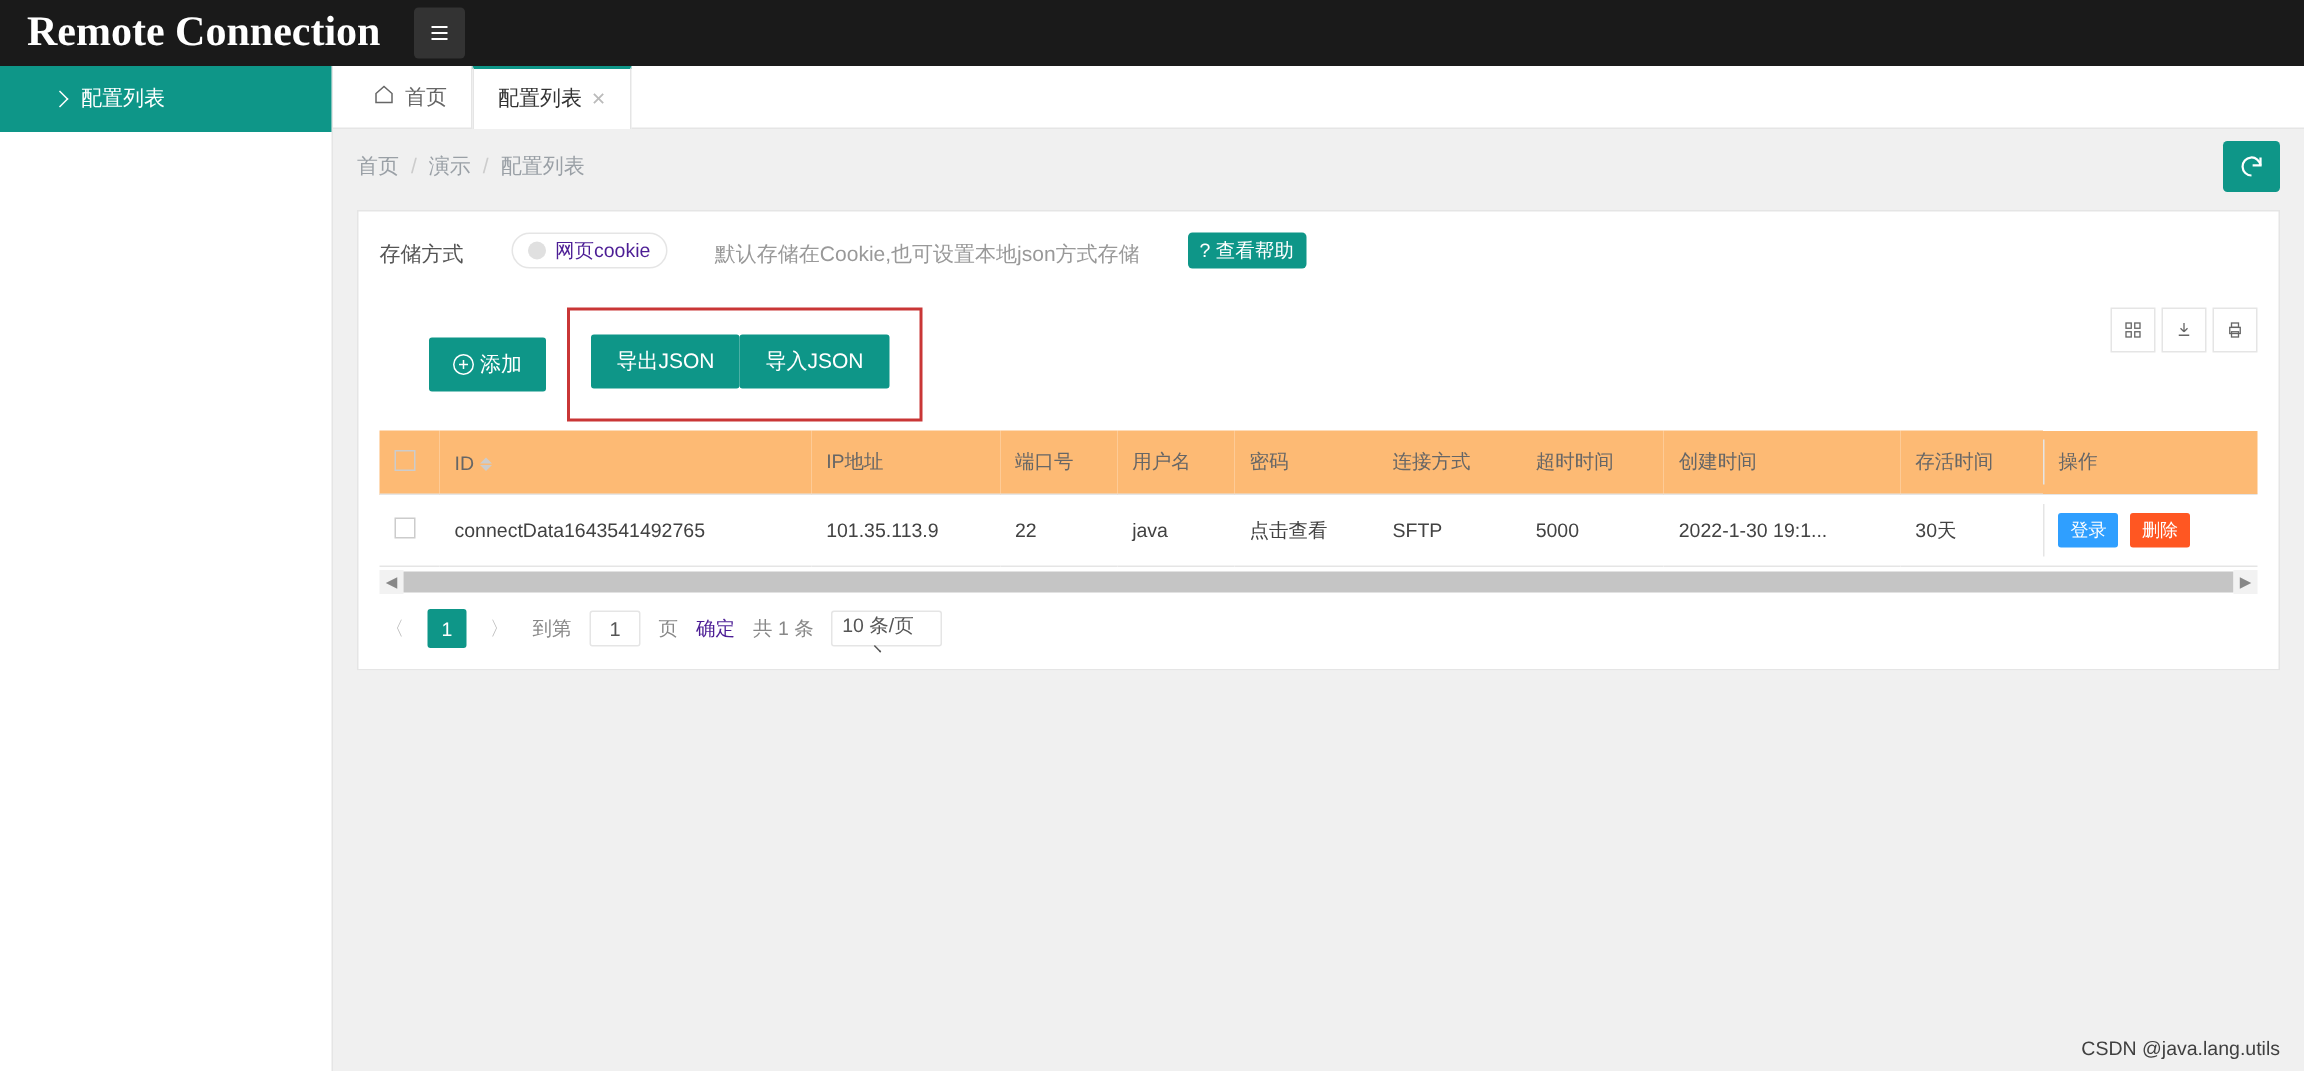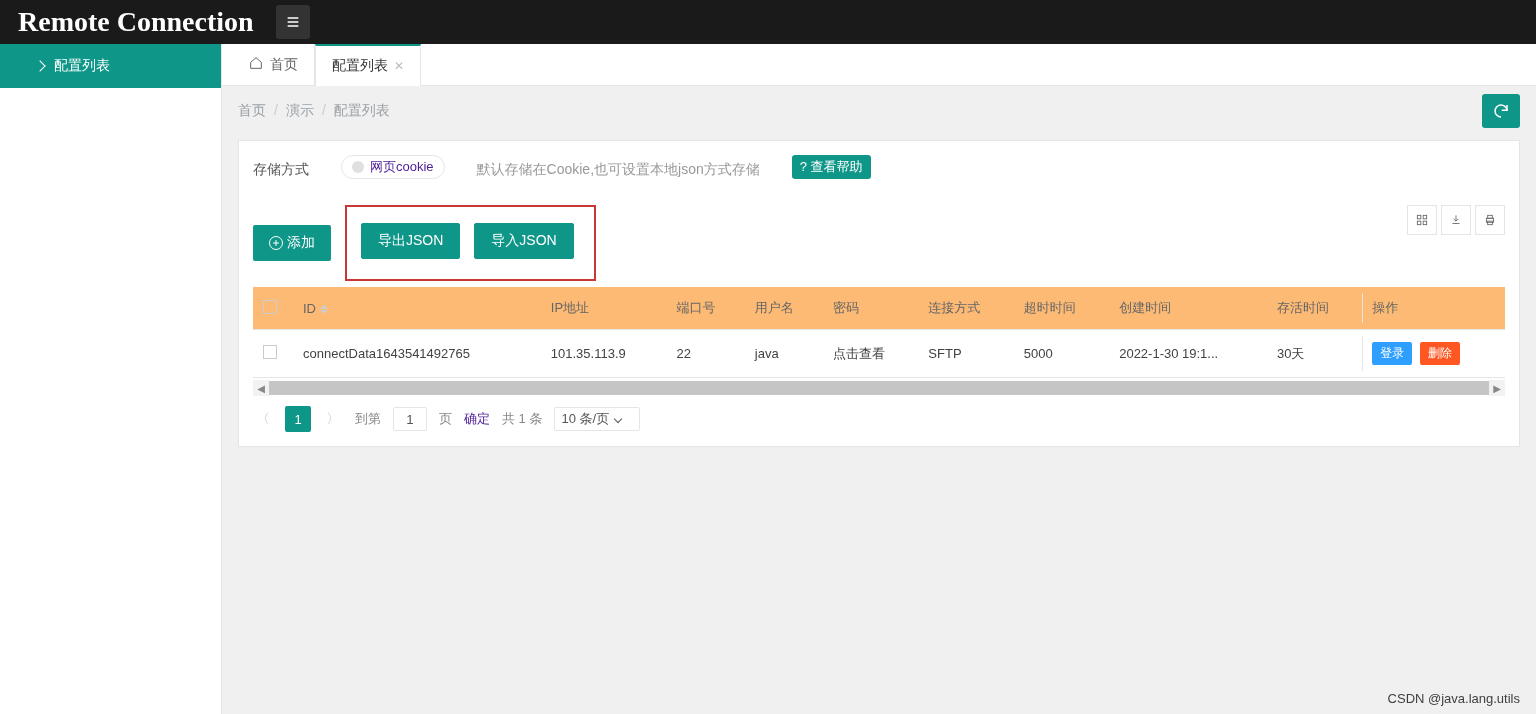--- a/index.html
+++ b/index.html
@@ -44,23 +44,23 @@
   .refresh-btn svg{width:18px;height:18px;fill:none;stroke:#fff;stroke-width:2;}
   
   .card{background:#fff;margin:4px 16px 16px 16px;border:1px solid var(--border);padding:14px;}
   .storage-row{display:flex;align-items:flex-end;gap:32px;color:#555;margin-bottom:26px;font-size:14px;}
   .tag-switch{border:1px solid var(--border);border-radius:14px;padding:2px 10px;display:flex;align-items:center;gap:6px;color:#4c1d95;font-size:13px;}
   .tag-switch .dot{width:12px;height:12px;border-radius:50%;background:#e0e0e0;}
   .storage-hint{color:#999;}
   .help-btn{background:var(--teal);color:#fff;font-size:13px;border-radius:3px;padding:3px 8px;cursor:pointer;}
   
   .toolbar-wrap{display:flex;align-items:flex-start;justify-content:space-between;margin-bottom:6px;}
-  .btn-group{display:flex;align-items:center;gap:14px;}
+  .btn-group{display:flex;align-items:center;gap:14px;margin-left:33px;}
   .btn{background:var(--teal);color:#fff;border:none;height:36px;padding:0 16px;border-radius:2px;font-size:14px;cursor:pointer;display:flex;align-items:center;gap:4px;}
-  .red-box{border:2px solid #c93636;padding:16px 20px 20px 14px;display:flex;gap:14px;}
+  .red-box{border:2px solid #c93636;padding:16px 20px 20px 14px;display:flex;}
   .red-box .btn{border:1px solid var(--teal);}
   .icon-plus{display:inline-block;width:14px;height:14px;border:1px solid #fff;border-radius:50%;position:relative;}
   .icon-plus::before,.icon-plus::after{content:"";position:absolute;background:#fff;}
   .icon-plus::before{left:3px;right:3px;top:50%;height:1px;transform:translateY(-50%);}
   .icon-plus::after{top:3px;bottom:3px;left:50%;width:1px;transform:translateX(-50%);}
   .table-tools{display:flex;gap:4px;}
   .tool-btn{width:30px;height:30px;border:1px solid var(--border);background:#fff;display:flex;align-items:center;justify-content:center;cursor:pointer;color:#666;}
   .tool-btn svg{width:14px;height:14px;fill:none;stroke:currentColor;stroke-width:1.5;}
   
   table{width:100%;border-collapse:collapse;}
@@ -79,21 +79,21 @@
   .small-btn.del{background:var(--orange);margin-left:4px;}
   
   .hscroll{display:flex;align-items:center;margin-top:2px;}
   .hscroll .arrow{width:16px;height:16px;background:#f2f2f2;display:flex;align-items:center;justify-content:center;color:#888;font-size:10px;}
   .hscroll .track{flex:1;height:14px;background:#c5c5c5;}
   
   .page-row{display:flex;align-items:center;gap:12px;margin-top:10px;color:#888;font-size:13px;}
   .page-nav{width:20px;height:24px;display:flex;align-items:center;justify-content:center;border-radius:2px;color:#bbb;}
   .page-num{min-width:26px;height:26px;display:flex;align-items:center;justify-content:center;background:var(--teal);color:#fff;border-radius:2px;}
   .page-input{width:34px;height:24px;border:1px solid var(--border);text-align:center;border-radius:2px;color:#555;}
-  .page-select{height:24px;border:1px solid var(--border);padding:0 18px 0 6px;border-radius:2px;color:#555;position:relative;display:flex;align-items:center;gap:6px;}
+  .page-select{height:24px;border:1px solid var(--border);padding:0 18px 0 6px;border-radius:2px;color:#555;position:relative;display:flex;align-items:center;gap:6px;flex-direction:column;}
   .page-select .chev{width:6px;height:6px;}
   
   .watermark{position:fixed;right:16px;bottom:8px;color:#404040;font-size:13px;}
 </style>
 </head>
 <body>
 
 <div class="topbar">
   <div class="brand">Remote Connection</div>
   <div class="menu-btn">

